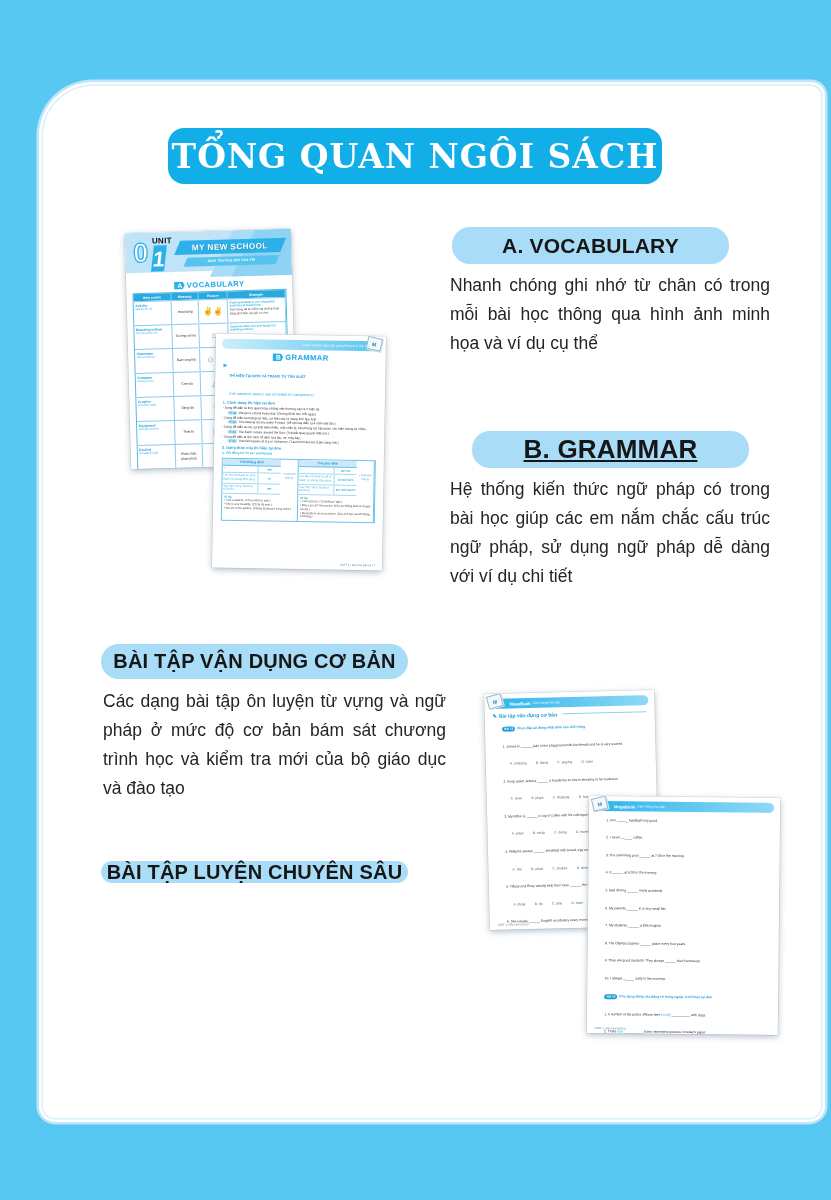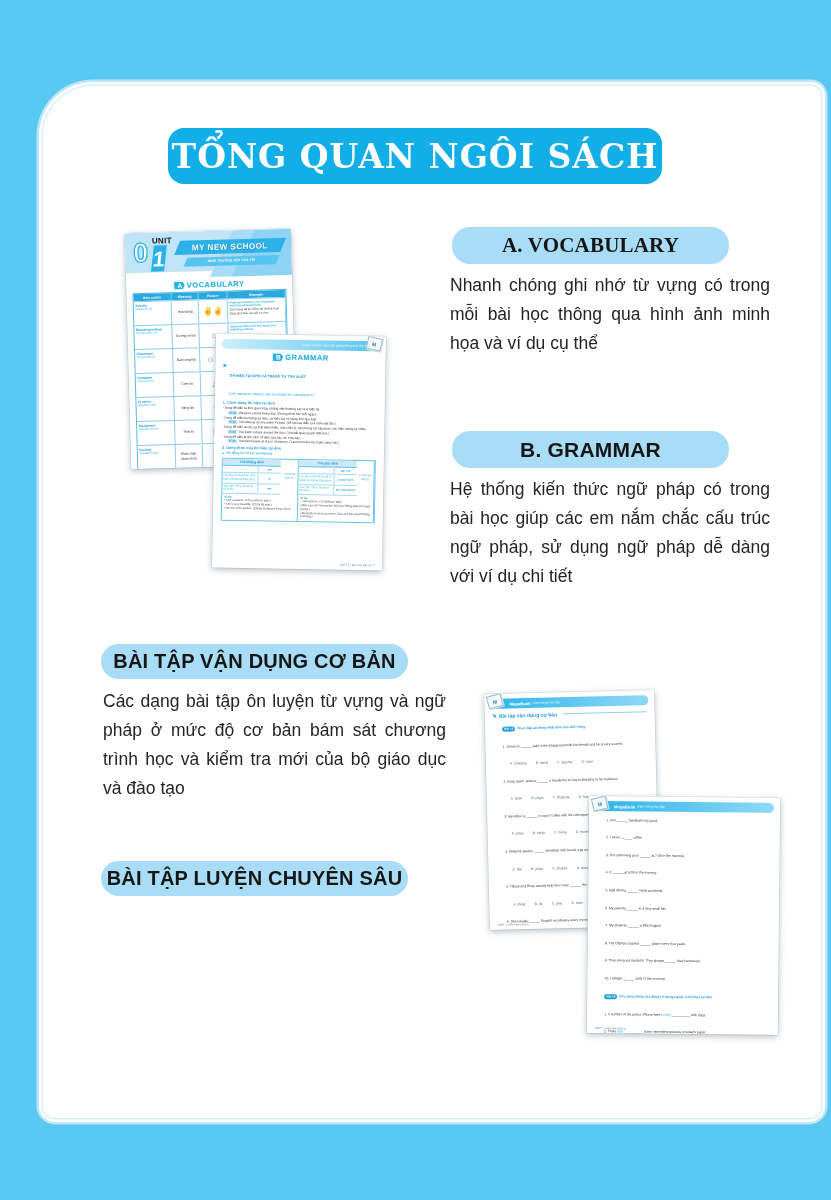--- a/index.html
+++ b/index.html
@@ -14,24 +14,24 @@
 
   
   .banner{position:absolute;left:168px;top:128px;width:494px;height:56px;background:#12AEE8;
           border-radius:16px;display:flex;align-items:center;justify-content:center;
           font-family:"DejaVu Serif", serif;font-weight:bold;font-size:33px;color:#ffffff;
           letter-spacing:1px;}
 
   
   .pill{position:absolute;background:#A9DCF6;border-radius:18px;display:flex;align-items:center;
         justify-content:center;font-weight:bold;color:#161616;letter-spacing:.2px;}
-  .pill.a{left:452px;top:227px;width:277px;height:37px;font-size:21px;font-family:Liberation Serif, serif;}
-  .pill.b{left:452px;top:431px;width:277px;height:37px;font-size:21px;}
+  .pill.a{left:452px;top:227px;width:277px;height:37px;font-size:21px;}
+  .pill.b{left:472px;top:431px;width:277px;height:37px;font-size:26px;text-decoration:underline;}
   .pill.c{left:101px;top:644px;width:307px;height:35px;font-size:20px;}
-  .pill.d{left:101px;top:861px;width:307px;height:35px;font-size:20px;}
+  .pill.d{left:101px;top:861px;width:307px;height:22px;font-size:20px;}
   .para{position:absolute;color:#242424;font-size:17.5px;line-height:29px;text-align:justify;}
   .para.a{left:450px;top:271px;width:320px;}
   .para.b{left:450px;top:475px;width:320px;}
   .para.c{left:103px;top:687px;width:343px;}
   .para.d{left:95px;top:904px;width:343px;}
 
   
   .thumb{position:absolute;background:#fff;overflow:hidden;
          box-shadow:0 2px 6px rgba(40,70,95,.35), 0 0 0 .5px #d9e2e8;}
   .t1{left:128px;top:231px;width:166px;height:236px;transform:rotate(-1.6deg);z-index:2;}
@@ -135,21 +135,21 @@
 </style>
 </head>
 <body>
 
 <div class="stage">
   <div class="panel"></div>
 
   <div class="banner">TỔNG QUAN NGÔI SÁCH</div>
 
   <div class="pill a">A. VOCABULARY</div>
-  <div class="para a">Nhanh chóng ghi nhớ từ vựng có trong mỗi bài học thông qua hình ảnh minh họa và ví dụ cụ thể</div>
+  <div class="para a">Nhanh chóng ghi nhớ từ chân có trong mỗi bài học thông qua hình ảnh minh họa và ví dụ cụ thể</div>
 
   <div class="pill b">B. GRAMMAR</div>
   <div class="para b">Hệ thống kiến thức ngữ pháp có trong bài học giúp các em nắm chắc cấu trúc ngữ pháp, sử dụng ngữ pháp dễ dàng với ví dụ chi tiết</div>
 
   <div class="pill c">BÀI TẬP VẬN DỤNG CƠ BẢN</div>
   <div class="para c">Các dạng bài tập ôn luyện từ vựng và ngữ pháp ở mức độ cơ bản bám sát chương trình học và kiểm tra mới của bộ giáo dục và đào tạo</div>
 
   <div class="pill d">BÀI TẬP LUYỆN CHUYÊN SÂU</div>
 
   <div class="thumb t1">

